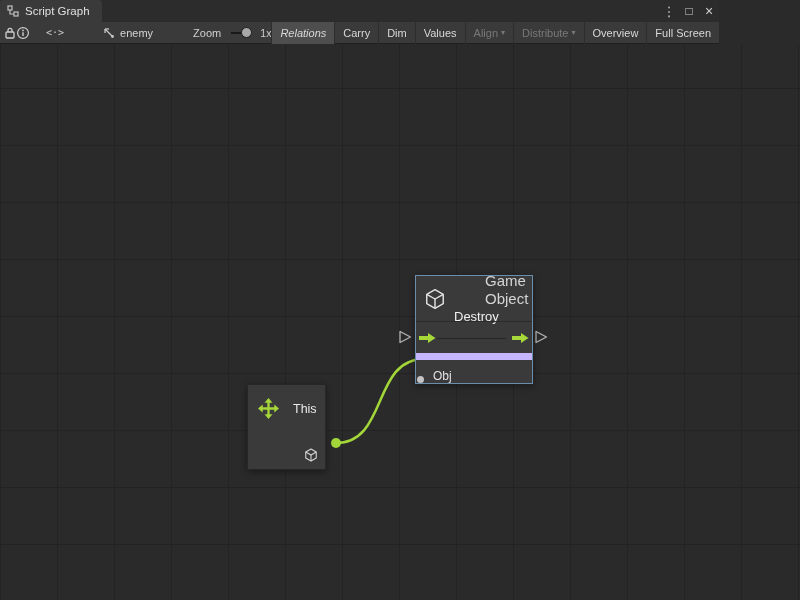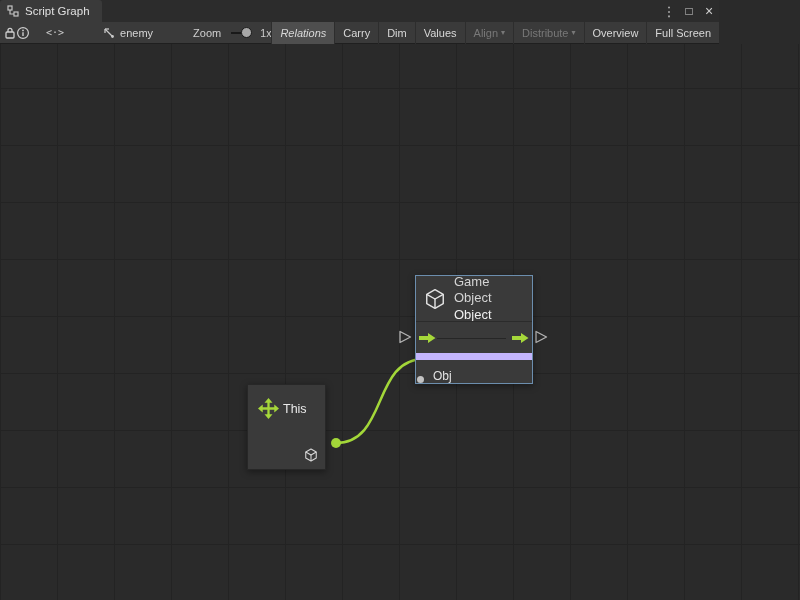--- a/index.html
+++ b/index.html
@@ -44,29 +44,29 @@
       linear-gradient(to bottom, #232323 1px, transparent 1px);
     background-size:57px 57px;
     background-position:0px 44px;
   }
   svg.edges { position:absolute; left:0; top:0; z-index:1; pointer-events:none; }
 
   .node { position:absolute; z-index:2; background:#3a3a3a; border:1px solid #272727; box-shadow:0 2px 7px rgba(0,0,0,0.40); }
 
   
   .node-this { left:247px; top:340px; width:79px; height:86px; }
-  .this-header { display:flex; align-items:center; gap:4px; padding:13px 0 0 10px; }
+  .this-header { display:flex; align-items:center; gap:14px; padding:13px 0 0 10px; }
   .this-title { font-size:12.5px; color:#e9e9e9; }
   .this-footer { position:absolute; right:7px; bottom:7px; line-height:0; }
 
   
   .node-destroy { left:415px; top:231px; width:118px; height:109px; border:1px solid #6c8eae; }
   .destroy-header { display:flex; align-items:center; gap:8px; height:45px; padding:0 8px; }
   .destroy-titles { display:flex; flex-direction:column; line-height:1.25; }
-  .destroy-supertitle { font-size:13px; color:#d4d4d4; }
+  .destroy-supertitle { font-size:15px; color:#d4d4d4;margin-left:31px; }
   .destroy-title { font-size:13px; color:#f0f0f0; }
   .flow-row { position:relative; height:32px; border-top:1px solid #2b2b2b; display:flex; align-items:center; justify-content:space-between; padding:0 3px; }
   .flow-line { position:absolute; left:21px; right:26px; top:50%; height:1px; background:#262626; }
   .obj-row { height:30px; border-top:7px solid #c4b5fd; display:flex; align-items:flex-end; gap:9px; padding:0 1px; }
   .port-dot { width:7px; height:7px; border-radius:50%; background:#c3c3c3; flex:0 0 auto; }
   .obj-label { font-size:12px; color:#e2e2e2; }
   .arrow-icon { line-height:0; }
 </style>
 </head>
 <body>
@@ -204,21 +204,21 @@
           <svg width="22" height="22" viewBox="0 0 20 20">
               <g fill="none" stroke="#e3e3e3" stroke-width="1.3" stroke-linejoin="round">
                 <path d="M10 1.5 L17.5 5.75 V14.25 L10 18.5 L2.5 14.25 V5.75 Z"></path>
                 <path d="M2.5 5.75 L10 10 L17.5 5.75"></path>
                 <path d="M10 10 V18.5"></path>
               </g>
             </svg>
         </span>
         <span class="destroy-titles">
           <span class="destroy-supertitle">Game Object</span>
-          <span class="destroy-title">Object</span>
+          <span class="destroy-title">Destroy</span>
         </span>
       </div>
       <div class="flow-row">
         <div class="flow-line"></div>
         <span class="arrow-icon">
           <svg width="17" height="12" viewBox="0 0 17 12">
               <path fill="#A6D83A" d="M0 4 H9 V1 L16.5 6 L9 11 V8 H0 Z"></path>
             </svg>
         </span>
         <span class="arrow-icon">

